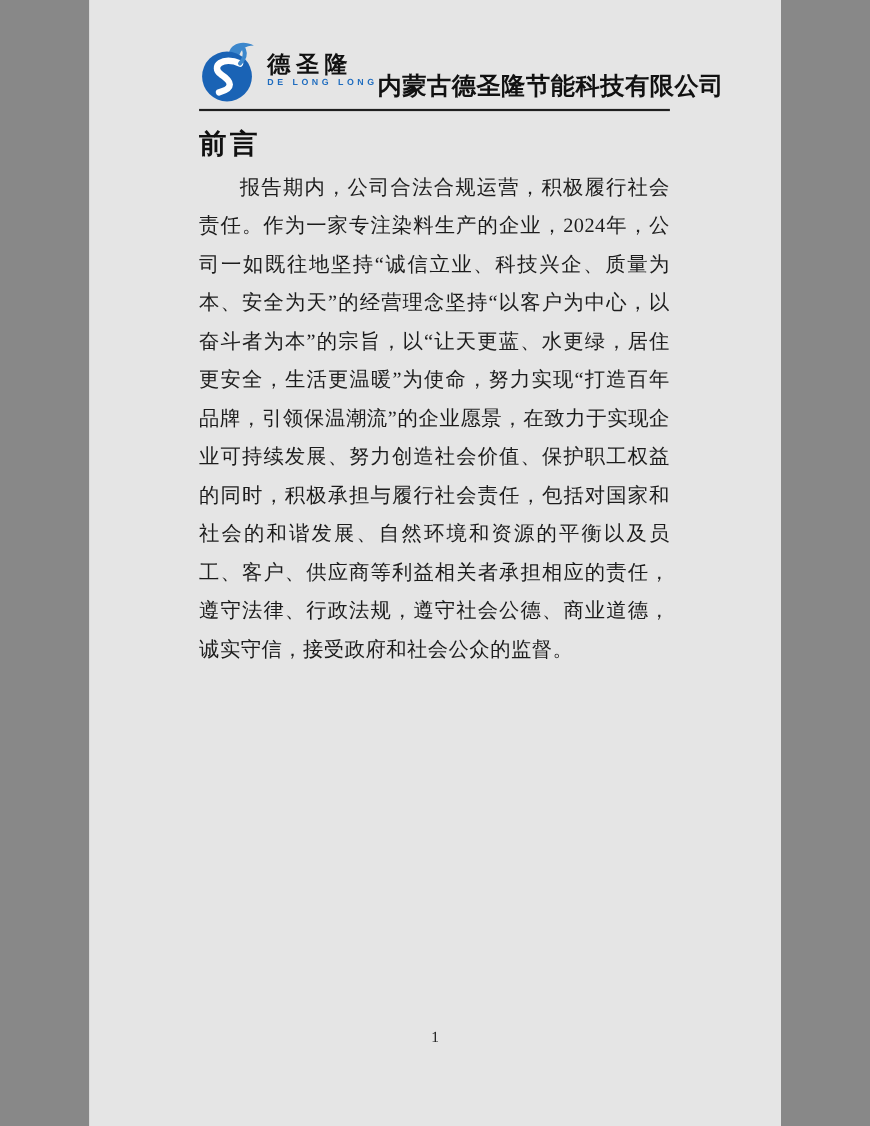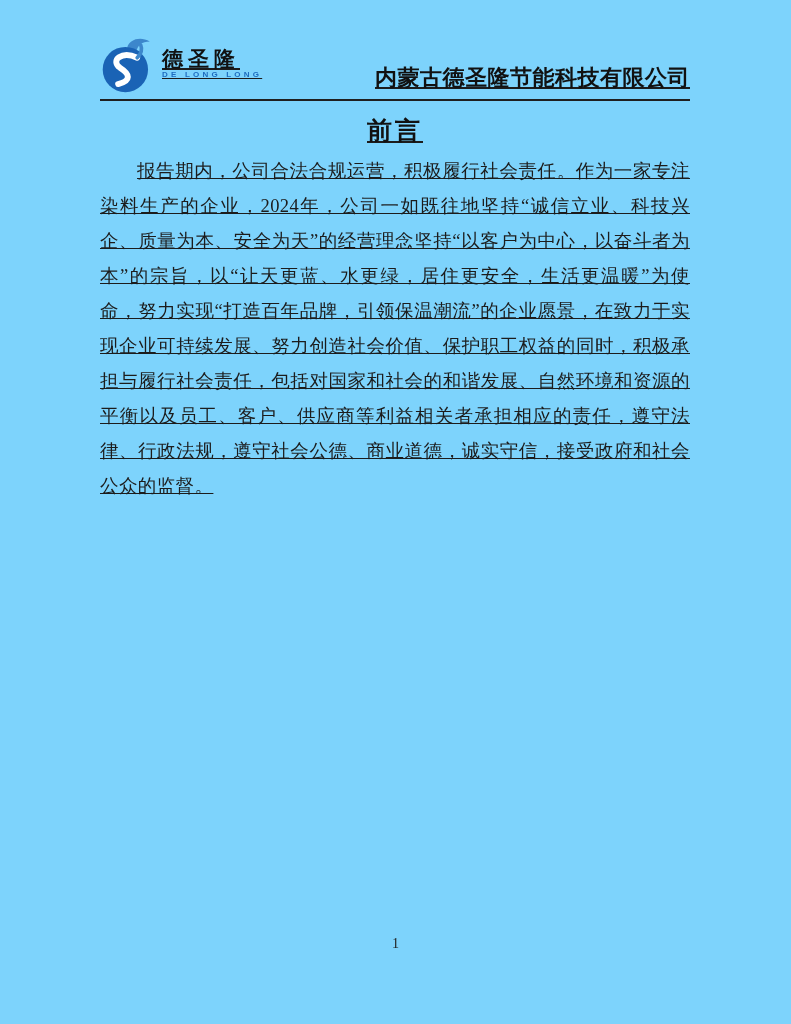--- a/index.html
+++ b/index.html
@@ -1,27 +1,26 @@
 <!DOCTYPE html>
 <html lang="zh"><head>
 <meta charset="utf-8">
 <title>前言</title>
 <style>
   * { margin: 0; padding: 0; box-sizing: border-box; }
   html, body { background: #888; }
   .page {
     position: relative;
-    width: 791px;
+    width: 629px;
     height: 1024px;
     margin: 0 auto;
-    background: #7dd3fc;
+    background: #e5e5e5;
     font-family: "Liberation Serif", "DejaVu Serif", serif;
     color: #1c1c1c;
     overflow: hidden;
-    text-decoration: underline;
   }
   .content {
     padding: 0 101px 0 100px;
   }
   
   .header {
     display: flex;
     justify-content: space-between;
     align-items: flex-end;
     padding-top: 36px;
@@ -59,21 +58,21 @@
     padding-bottom: 1px;
     color: #111111;
   }
   .header-rule {
     border: none;
     border-top: 2.5px solid #1f1f1f;
     margin: 0;
   }
   
   .doc-title {
-    text-align: center;
+    text-align: left;
     font-weight: bold;
     font-size: 25px;
     letter-spacing: 3px;
     margin-top: 13px;
     margin-bottom: 7px;
     color: #111111;
   }
   .body-text p {
     font-size: 18.5px;
     line-height: 35px;

